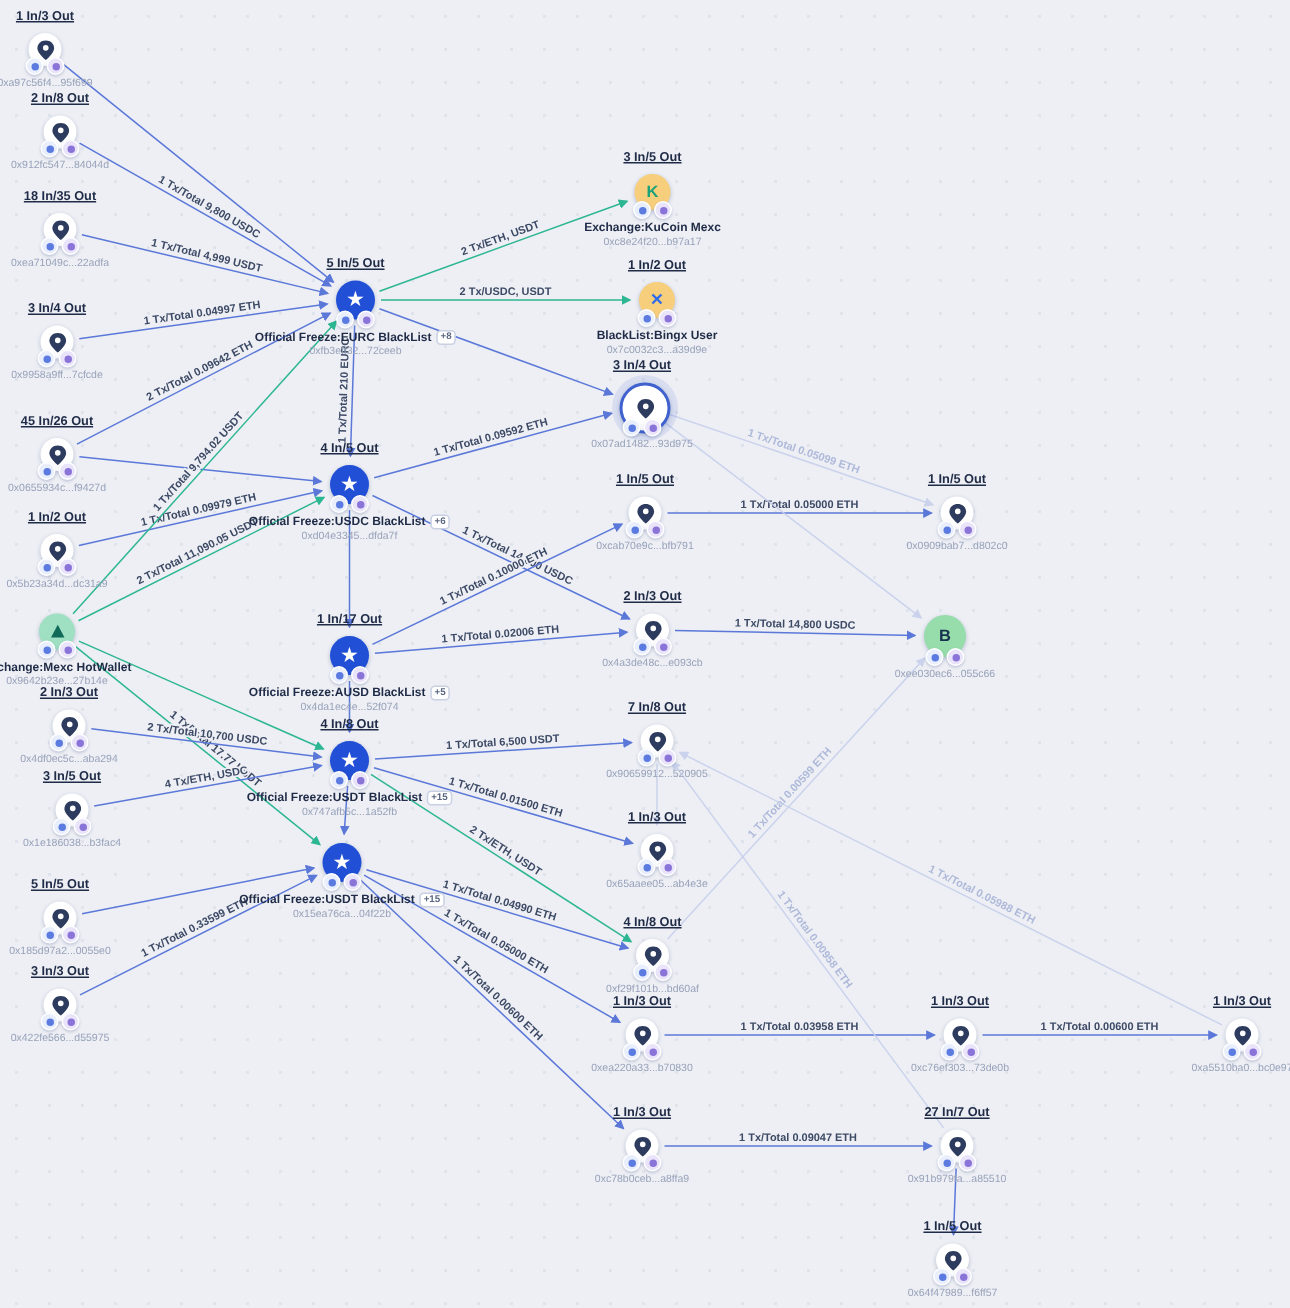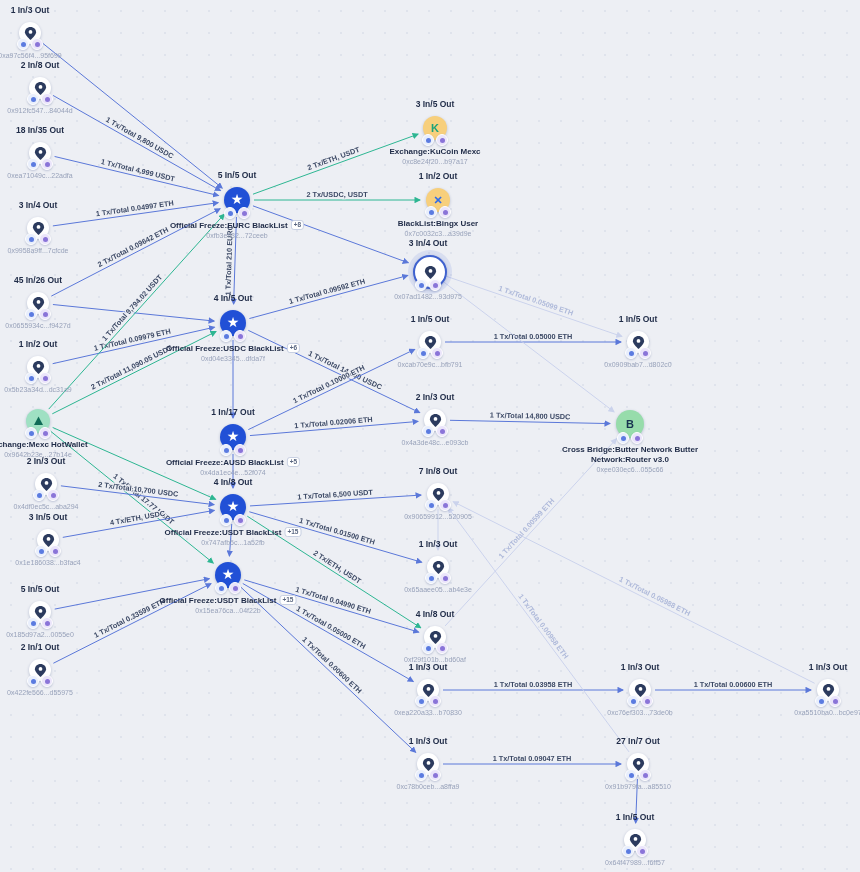--- a/index.html
+++ b/index.html
@@ -23,21 +23,21 @@
   .circle.exchange-kucoin{background:#f7cf7c;}
   .circle.exchange-bingx{background:#f7cf7c;}
   .circle.bridge{background:#97dcab;}
   .circle.focus{background:#fff;border:2px solid #3f62cf;box-shadow:0 0 0 5px rgba(80,110,215,.13),0 1px 3px rgba(40,60,120,.3);}
   .star{color:#fff;font-size:14px;line-height:1;transform:translateY(-1px);}
   .kglyph{color:#1ba27a;font-weight:bold;font-size:11px;line-height:1;}
   .xglyph{color:#2f6bea;font-weight:bold;font-size:11px;line-height:1;}
   .bglyph{color:#17324f;font-weight:bold;font-size:11px;line-height:1;}
   .inout{
     position:absolute;left:0;transform:translateX(-50%);
-    white-space:nowrap;font-size:8.5px;font-weight:bold;color:#1f2b47;
+    white-space:nowrap;font-size:8.5px;font-weight:bold;color:#1f2b47;text-decoration:underline;
   }
   .chips{position:absolute;left:0;transform:translateX(-50%);display:flex;gap:2px;}
   .chip{width:10px;height:10px;border-radius:50%;border:1px solid #fff;box-shadow:0 1px 2px rgba(50,70,130,.25);position:relative;}
   .chip::after{content:"";position:absolute;left:2.5px;top:2.5px;right:2.5px;bottom:2.5px;border-radius:50%;}
   .chip.c1{background:#e8eefc;}  .chip.c1::after{background:#5b7be0;}
   .chip.c2{background:#eae4fa;}  .chip.c2::after{background:#8a74d8;}
   .ninfo{position:absolute;left:0;transform:translateX(-50%);text-align:center;width:max-content;max-width:160px;}
   .nlabel{font-size:8px;font-weight:bold;color:#1f2b47;line-height:1.25;margin:0 auto;}
   .addr{font-size:7px;color:#98a2ba;white-space:nowrap;line-height:1.4;}
   .tag{
@@ -294,21 +294,21 @@
       </div>
       <div class="chips" style="top:5px">
         <span class="chip c1"></span>
         <span class="chip c2"></span>
       </div>
       <div class="ninfo" style="top:18px">
         <div class="addr">0x185d97a2...0055e0</div>
       </div>
     </div>
     <div class="node" style="left: 40px; top: 670px;">
-      <div class="inout" style="top:-28px">2 In/1 Out</div>
+      <div class="inout" style="top:-28px">3 In/3 Out</div>
       <div class="circle wallet" style="left:-11px;top:-11px;width:22px;height:22px">
         <svg width="13" height="15" viewBox="-7 -7.5 14 16">
           <path d="M0,-6.5 C-3.6,-6.5 -6,-4 -6,-0.8 C-6,2.6 0,7.5 0,7.5 C0,7.5 6,2.6 6,-0.8 C6,-4 3.6,-6.5 0,-6.5 Z" fill="#2c3b5e"></path>
           <circle cx="0" cy="-1.2" r="2" fill="#fff"></circle>
         </svg>
       </div>
       <div class="chips" style="top:5px">
         <span class="chip c1"></span>
         <span class="chip c2"></span>
       </div>
@@ -463,21 +463,20 @@
     </div>
     <div class="node" style="left: 630px; top: 424px;">
       <div class="circle bridge" style="left:-14px;top:-14px;width:28px;height:28px">
         <span class="bglyph">B</span>
       </div>
       <div class="chips" style="top:8px">
         <span class="chip c1"></span>
         <span class="chip c2"></span>
       </div>
       <div class="ninfo" style="top:21px">
-        <div class="nlabel">Cross Bridge:Butter Network Butter Network:Router v3.0</div>
         <div class="addr">0xee030ec6...055c66</div>
       </div>
     </div>
     <div class="node" style="left: 435px; top: 420px;">
       <div class="inout" style="top:-28px">2 In/3 Out</div>
       <div class="circle wallet" style="left:-11px;top:-11px;width:22px;height:22px">
         <svg width="13" height="15" viewBox="-7 -7.5 14 16">
           <path d="M0,-6.5 C-3.6,-6.5 -6,-4 -6,-0.8 C-6,2.6 0,7.5 0,7.5 C0,7.5 6,2.6 6,-0.8 C6,-4 3.6,-6.5 0,-6.5 Z" fill="#2c3b5e"></path>
           <circle cx="0" cy="-1.2" r="2" fill="#fff"></circle>
         </svg>

